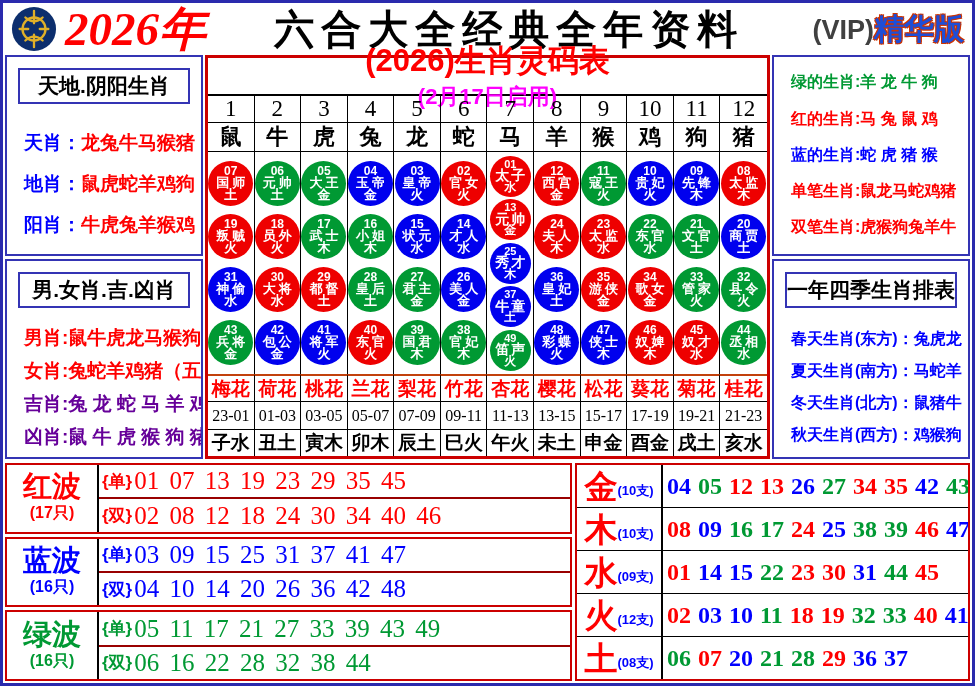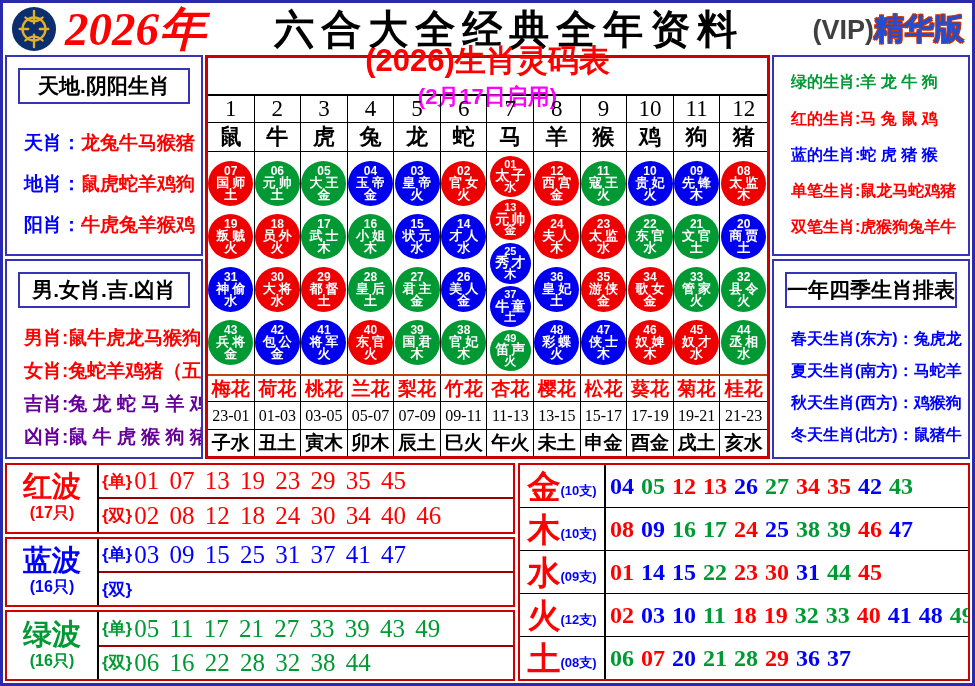--- a/index.html
+++ b/index.html
@@ -70,21 +70,21 @@
   .bn { font-size: 12px; }
   .bt { font-size: 13px; letter-spacing: 3px; margin-left: 3px; white-space: nowrap; }
   .be { font-size: 13px; }
   .ball-col.small .ball { width: 41px; height: 41px; }
   .ball-col.small .bn { font-size: 11px; }
   .ball-col.small .bt { font-size: 14px; letter-spacing: 2px; margin-left: 2px; }
   .ball-col.small .be { font-size: 12px; }
 
   
   .bottom { flex: 1; display: flex; gap: 3px; padding: 4px 2px 2px 2px; }
-  .waves-panel { width: 510px; flex: 0 0 auto; display: flex; flex-direction: column; gap: 3px; }
+  .waves-panel { width: 567px; flex: 0 0 auto; display: flex; flex-direction: column; gap: 3px; }
   .wave-group { border: 2px solid #cc0000; flex: 1; display: flex; overflow: hidden; }
   .wave-label { width: 90px; flex: 0 0 auto; display: flex; flex-direction: column;
                 align-items: center; justify-content: center; }
   .wave-name { font-weight: bold; font-size: 29px; line-height: 1; }
   .wave-count { font-size: 16px; font-weight: bold; margin-top: 2px; }
   .wave-rows { flex: 1; border-left: 2px solid #000; display: flex; flex-direction: column; }
   .wave-row { flex: 1; display: flex; align-items: center; padding-left: 3px; white-space: nowrap; overflow: hidden; }
   .wave-row.first { border-bottom: 2px solid #990000; }
   .wave-tag { font-weight: bold; font-size: 17px; flex: 0 0 auto; }
   .wave-nums { font-family: "Liberation Serif", serif; font-weight: normal; font-size: 25px;
@@ -496,22 +496,22 @@
             <div class="rt-row c-blue"><span>蓝的生肖:</span><span>蛇 虎 猪 猴</span></div>
             <div class="rt-row c-red"><span>单笔生肖:</span><span>鼠龙马蛇鸡猪</span></div>
             <div class="rt-row c-red"><span>双笔生肖:</span><span>虎猴狗兔羊牛</span></div>
           </div>
       </div>
       <div class="side-box">
         <div class="side-box-title">一年四季生肖排表</div>
         <div class="side-rows">
             <div class="season-row"><span>春天生肖(东方)：</span><span>兔虎龙</span></div>
             <div class="season-row"><span>夏天生肖(南方)：</span><span>马蛇羊</span></div>
+            <div class="season-row"><span>冬天生肖(北方)：</span><span>鼠猪牛</span></div>
             <div class="season-row"><span>秋天生肖(西方)：</span><span>鸡猴狗</span></div>
-            <div class="season-row"><span>冬天生肖(北方)：</span><span>鼠猪牛</span></div>
           </div>
       </div>
     </div>
   </div>
 
   <div class="bottom">
     <div class="waves-panel">
         <div class="wave-group c-red">
           <div class="wave-label">
             <div class="wave-name">红波</div>
@@ -533,20 +533,21 @@
             <div class="wave-name">蓝波</div>
             <div class="wave-count">(16只)</div>
           </div>
           <div class="wave-rows">
             <div class="wave-row first">
               <span class="wave-tag">{单}</span>
               <span class="wave-nums">03 09 15 25 31 37 41 47</span>
             </div>
             <div class="wave-row">
               <span class="wave-tag">{双}</span>
+              <span class="wave-nums">04 10 14 20 26 36 42 48</span>
             </div>
           </div>
         </div>
         <div class="wave-group c-green">
           <div class="wave-label">
             <div class="wave-name">绿波</div>
             <div class="wave-count">(16只)</div>
           </div>
           <div class="wave-rows">
             <div class="wave-row first">

